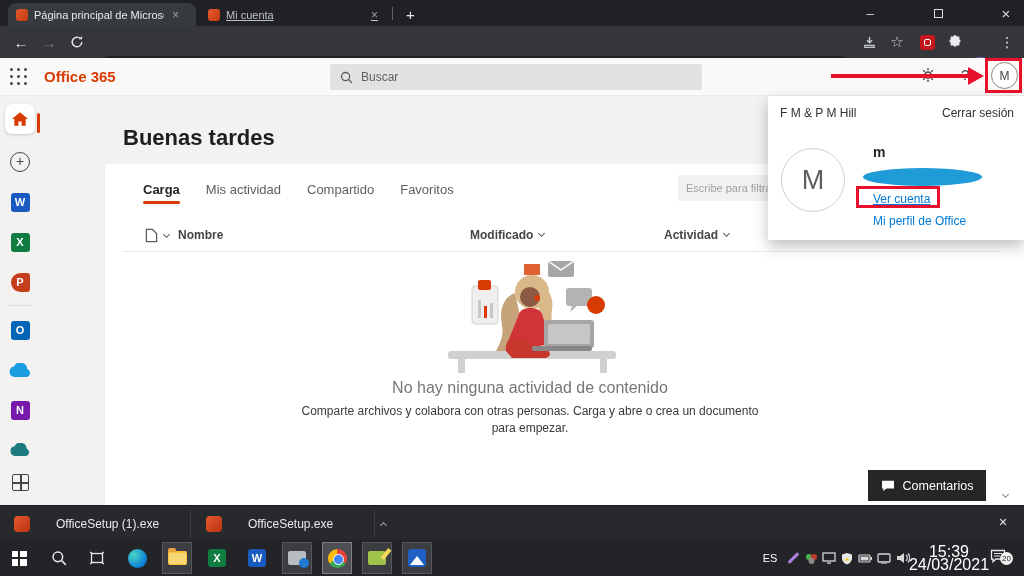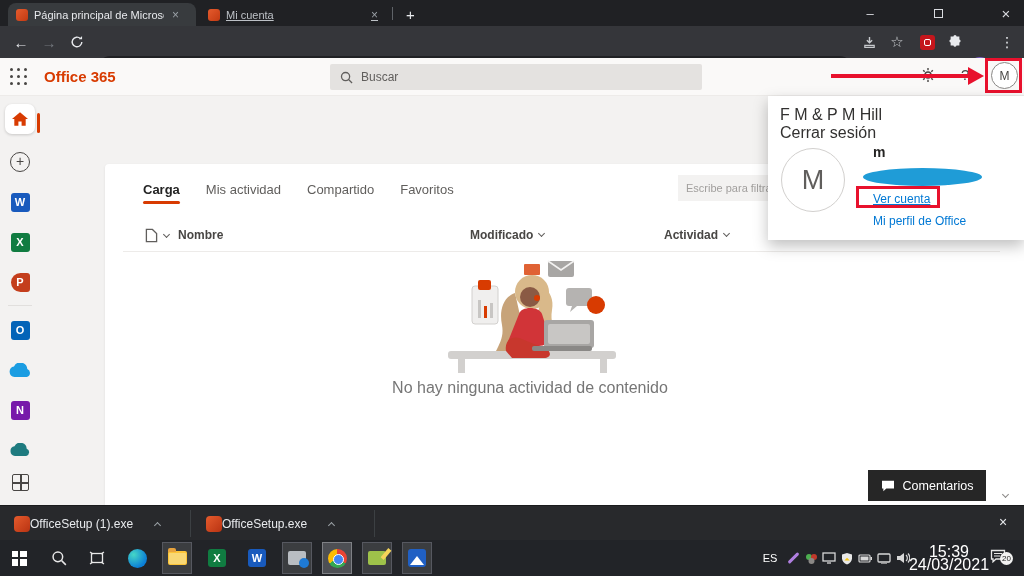--- a/index.html
+++ b/index.html
@@ -36,21 +36,21 @@
   .hdr-help { position:absolute; left:961px; top:66px; font-size:15px; color:#484644; }
   .avatarM { position:absolute; left:991px; top:62px; width:27px; height:27px; border-radius:50%; background:#fff; border:1px solid #8a8886; color:#484644; font-size:12px; display:flex; align-items:center; justify-content:center; }
 
   
   .red-box { position:absolute; border:3px solid #e8112d; }
   .arrow-line { position:absolute; left:831px; top:74px; width:140px; height:4px; background:#e8112d; }
   .arrow-head { position:absolute; left:968px; top:67px; width:0; height:0; border-left:16px solid #e8112d; border-top:9px solid transparent; border-bottom:9px solid transparent; }
 
   
   #acct { left:768px; top:96px; width:256px; height:144px; background:#fff; box-shadow:0 6px 14px rgba(0,0,0,.25); z-index:30; }
-  #acct .row1 { position:absolute; left:12px; right:10px; top:10px; display:flex; justify-content:space-between; font-size:16px; color:#323130;flex-direction:column; }
+  #acct .row1 { position:absolute; left:12px; right:10px; top:10px; display:flex; justify-content:space-between; font-size:12px; color:#323130; }
   .bigM { position:absolute; left:13px; top:52px; width:64px; height:64px; border-radius:50%; background:#fff; border:1px solid #d2d0ce; color:#605e5c; font-size:27px; display:flex; align-items:center; justify-content:center; }
   .acct-name { position:absolute; left:105px; top:48px; font-size:14px; font-weight:700; color:#252423; }
   .redact { position:absolute; left:95px; top:72px; width:119px; height:18px; background:#1f9cd7; border-radius:50%; }
   .acct-link { position:absolute; left:105px; font-size:12px; color:#0078d4; }
 
   
   #sidebar { left:0; top:96px; width:40px; height:409px; background:#f3f2f1; z-index:5; }
   .side-it { position:absolute; left:0; width:40px; height:28px; display:flex; align-items:center; justify-content:center; }
   .home-tile { width:30px; height:30px; background:#fff; border-radius:7px; box-shadow:0 1px 3px rgba(0,0,0,.18); display:flex; align-items:center; justify-content:center; }
   .home-mark { position:absolute; left:37px; top:8px; width:3px; height:20px; background:#d83b01; border-radius:2px; }
@@ -75,21 +75,21 @@
   .chv.up { transform:rotate(-135deg); margin-top:3px; }
   .hdiv { position:absolute; left:123px; top:251px; width:877px; height:1px; background:#edebe9; }
   .empty-title { position:absolute; left:230px; top:379px; width:600px; text-align:center; font-size:16px; color:#767676; }
   .empty-sub { position:absolute; left:290px; top:403px; width:480px; text-align:center; font-size:12px; line-height:1.45; color:#3b3a39; }
   .feedback { position:absolute; left:868px; top:470px; width:118px; height:31px; background:#262626; color:#fff; font-size:12.5px; display:flex; align-items:center; justify-content:center; gap:8px; z-index:6; }
   .scroll-arrow { position:absolute; left:1003px; top:483px; }
   .scroll-arrow .chv { border-color:#8a8886; }
 
   
   #dlbar { left:0; top:505px; width:1024px; height:35px; background:#28292c; border-top:1px solid #1a1b1d; z-index:40; }
-  .dl-item { position:absolute; top:0; height:35px; display:flex; align-items:center; gap:0; font-size:12px; color:#e8eaed; }
+  .dl-item { position:absolute; top:0; height:35px; display:flex; align-items:center; gap:26px; font-size:12px; color:#e8eaed; }
   .dl-ico { width:16px; height:16px; border-radius:4px; background:linear-gradient(135deg,#e55b2d,#b93312); }
   .dl-sep { position:absolute; top:4px; width:1px; height:27px; background:#3c4043; }
   .showall { position:absolute; left:905px; top:6px; height:23px; padding:0 12px; background:#35363a; border-radius:4px; color:#8ab4f8; font-size:12px; display:flex; align-items:center;margin-top:28px; }
   .dl-close { position:absolute; left:999px; top:8px; color:#e8eaed; font-size:14px; }
 
   
   #taskbar { left:0; top:540px; width:1024px; height:36px; background:#222428; z-index:50; }
   .tb-it { position:absolute; top:2px; width:30px; height:32px; display:flex; align-items:center; justify-content:center; }
   .tb-it.open { background:#3b3d40; border:1px solid #565860; }
   .tb-it.active { background:#4d4f54; border:1px solid #7e8085; }
@@ -257,20 +257,21 @@
     <div class="side-it" style="top:340px;">
       <svg width="22" height="14" viewBox="0 0 24 15">
           <path d="M6.5 14A5.3 5.3 0 0 1 6 3.5 7 7 0 0 1 19.3 6 4.2 4.2 0 0 1 18.7 14z" fill="#1e7b7f"></path>
         </svg>
     </div>
     <div class="side-it" style="top:372px;">
         <div class="allapps"></div>
       </div>
   </div>
 
+  <div class="greeting">Buenas tardes</div>
   <div class="abs" id="card"></div>
 
   <div class="tabsrow">
     <div class="ptab active">Carga</div>
     <div class="ptab">Mis actividad</div>
     <div class="ptab">Compartido</div>
     <div class="ptab">Favoritos</div>
   </div>
   <input class="filter" placeholder="Escribe para filtrar" style="">
 
@@ -315,20 +316,21 @@
       <path d="M124 30c6 3 10 12 8 22-2 12 2 18 6 26h-26z" fill="#d9b98a"></path>
       <path d="M99 56c2-8 20-8 23 0l7 22c2 6-4 10-10 10l-22 5c-8 2-12-6-8-12z" fill="#d13438"></path>
       <path d="M86 93c-2-12 8-16 16-12l24 10c6 3 5 9-2 9H92z" fill="#c8372d"></path>
       <rect x="124" y="62" width="50" height="28" rx="3" fill="#a8a6a4"></rect>
       <rect x="128" y="66" width="42" height="20" rx="2" fill="#c8c6c4"></rect>
       <rect x="112" y="88" width="60" height="5" rx="2" fill="#8a8886"></rect>
       <circle cx="117" cy="40" r="3" fill="#d83b01"></circle>
     </svg>
   </div>
   <div class="empty-title">No hay ninguna actividad de contenido</div>
+  <div class="empty-sub">Comparte archivos y colabora con otras personas. Carga y abre o crea un documento para empezar.</div>
 
   <div class="feedback">
     <svg width="14" height="12" viewBox="0 0 16 14">
         <path d="M1 1h14v9H6l-3.4 3V10H1z" fill="#fff"></path>
       </svg>
     <span>Comentarios</span>
   </div>
   <div class="scroll-arrow"><span class="chv"></span></div>
 
   <div class="abs" id="dlbar">

